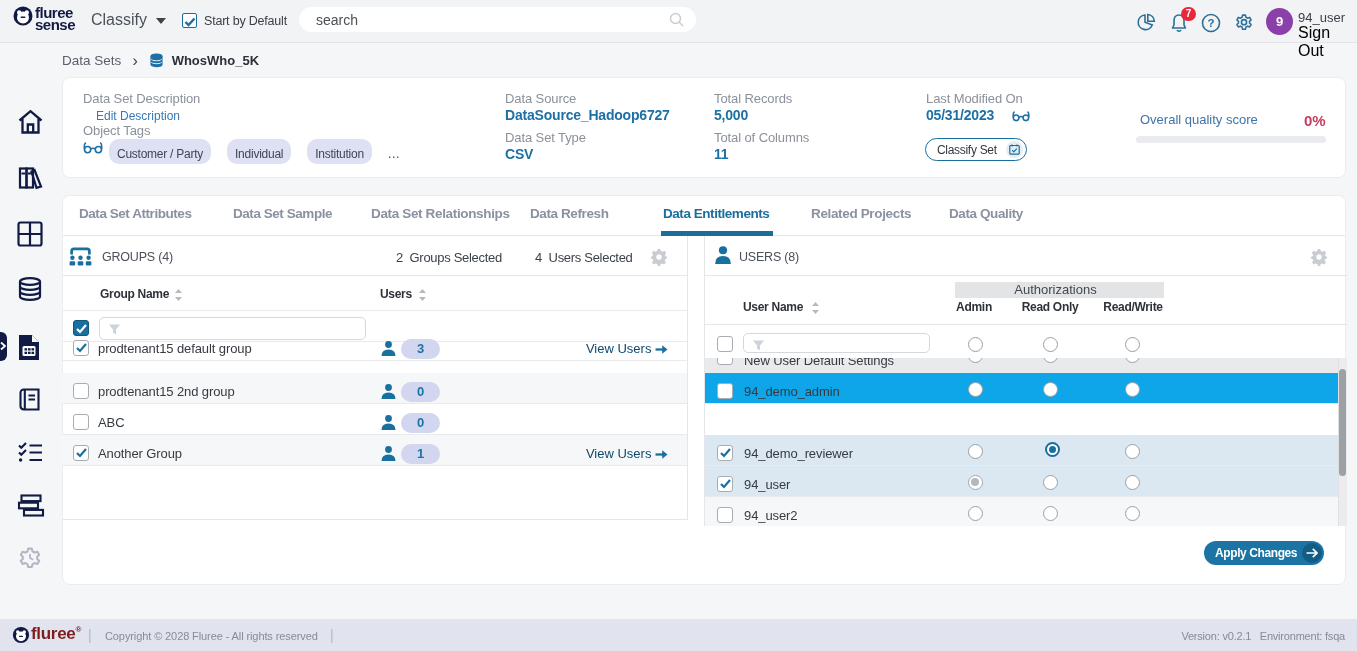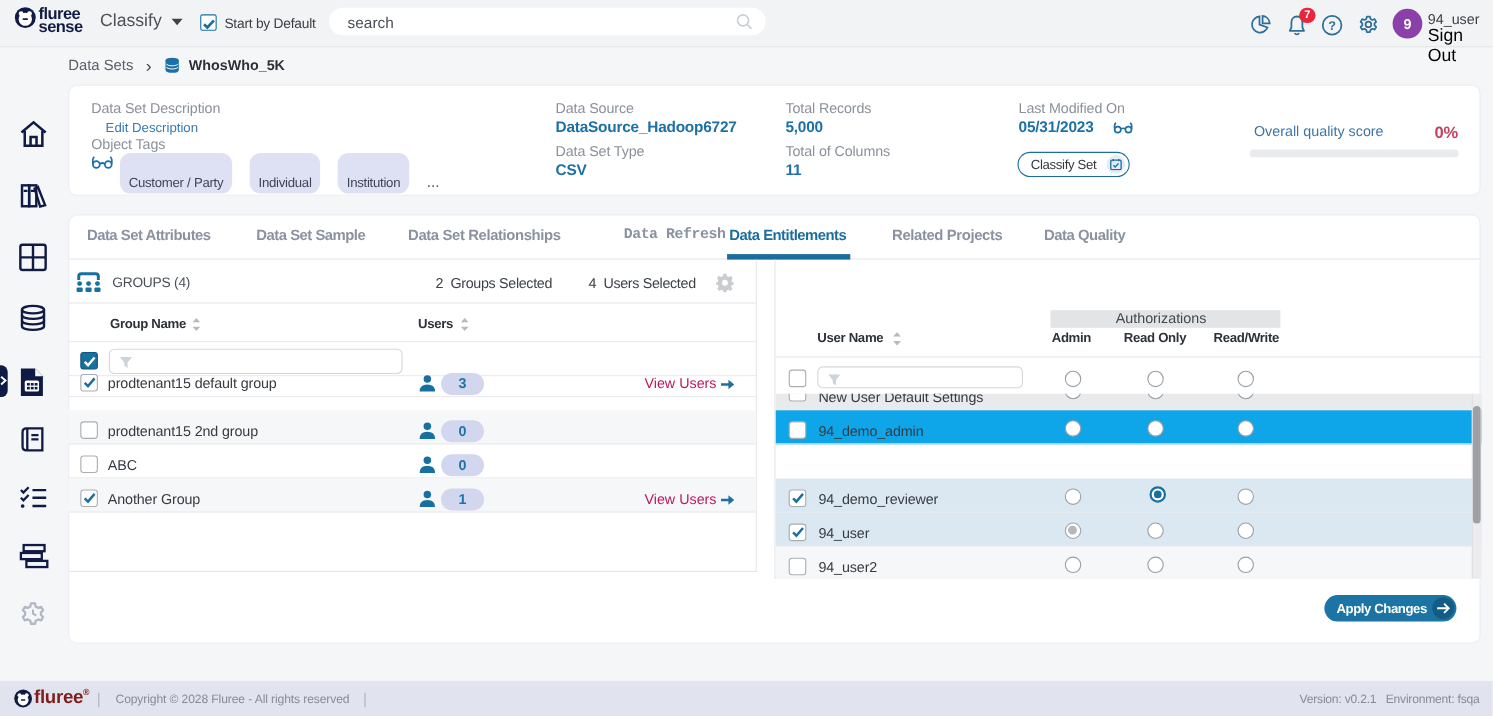--- a/index.html
+++ b/index.html
@@ -45,21 +45,21 @@
 #crumb { position:absolute; left:62px; top:52px; font-size:13.5px; color:#5a606a; }
 #crumb .chev { font-size:16px; color:#3f444c; vertical-align:-1px; }
 
 
 .card { position:absolute; background:#fff; border:1px solid #ebedf0; border-radius:8px; }
 #info { left:62px; top:77px; width:1284px; height:101px; }
 .glabel { color:#8b909a; font-size:13px; letter-spacing:-0.1px; position:absolute; }
 .bval { color:#1d70a6; font-size:14px; letter-spacing:-0.2px; font-weight:bold; position:absolute; }
 #tags { position:absolute; left:46px; top:61px; }
 .tag { display:inline-block; background:#dee1f3; color:#3f4556; font-size:12px; letter-spacing:-0.25px;
-  border-radius:10px; padding:20px 8px 3px; margin-right:16px; }
+  border-radius:10px; padding:8px 8px 3px; margin-right:16px; }
 #cls-btn { position:absolute; left:862px; top:60px; width:102px; height:23px;
   border:1.5px solid #1b6fa0; border-radius:12px; background:#fff; }
 #cls-btn span { position:absolute; left:11px; top:4px; font-size:12px; letter-spacing:-0.3px; color:#33383f; }
 #cls-btn .cico { position:absolute; right:3px; top:1.5px; width:17px; height:17px;
   border-radius:50%; background:#e4edf5; }
 #qbar { position:absolute; left:1073px; top:58px; width:190px; height:7px;
   background:#e9ebee; border-radius:4px; }
 
 
 #main { left:62px; top:195px; width:1284px; height:390px; }
@@ -93,21 +93,21 @@
 
 .finput { position:absolute; background:#fff; border:1px solid #d5d8db; border-radius:5px; }
 .finput svg { position:absolute; left:8px; top:5px; }
 
 .row-border { border-bottom:1px solid #e8eaec; }
 .grow { position:absolute; left:0; width:100%; height:30px; }
 .gname { position:absolute; left:36px; top:11px; font-size:13px; letter-spacing:-0.1px; color:#363b42; }
 .pbadge { position:absolute; left:339px; top:9px; width:39px; height:20px;
   background:#d2d6ee; border-radius:10px; text-align:center; font-size:13px;
   font-weight:bold; color:#1b74a3; line-height:20px; }
-.vu { position:absolute; right:19px; top:11px; font-size:13px; color:#be185d; }
+.vu { position:absolute; right:19px; top:11px; font-size:13px; color:#0c4a6e; }
 
 .radio { position:absolute; width:15px; height:15px; border-radius:50%;
   border:1.5px solid #9aa0a6; background:#fff; }
 .radio.sel { border-width:2px; }
 .radio.sel::after { left:2px !important; top:2px !important; }
 .radio.sel { border-color:#17709f; }
 .radio.sel::after { content:""; position:absolute; left:2.5px; top:2.5px; width:7px;
   height:7px; border-radius:50%; background:#17709f; }
 .radio.dis { border-color:#a3a7ac; }
 .radio.dis::after { content:""; position:absolute; left:2px; top:2px; width:8px;
@@ -301,21 +301,21 @@
   <div style="position:absolute; left:1077px; top:34px; font-size:13px; color:#3e74a8;">Overall quality score</div>
   <div style="position:absolute; left:1241px; top:34px; font-size:15px; font-weight:bold; color:#c73d5d;">0%</div>
   <div id="qbar"></div>
 </div>
 
 <div class="card" id="main">
   <div id="tabs">
     <div class="tab" style="left:16px;">Data Set Attributes</div>
     <div class="tab" style="left:170px;">Data Set Sample</div>
     <div class="tab" style="left:308px; letter-spacing:-0.35px;">Data Set Relationships</div>
-    <div class="tab" style="left:504px; letter-spacing:-0.4px;font-family:Liberation Mono, monospace;">Data Refresh</div>
+    <div class="tab" style="left:467px; letter-spacing:-0.4px;">Data Refresh</div>
     <div class="tab active" style="left:600px;">Data Entitlements</div>
     <div class="tab" style="left:748px; letter-spacing:-0.35px;">Related Projects</div>
     <div class="tab" style="left:886px; letter-spacing:-0.4px;">Data Quality</div>
     <div id="tab-underline"></div>
   </div>
 
   <div id="gpanel">
     <div class="phead">
       <svg style="position:absolute;left:7px;top:11px;" width="23" height="19" viewBox="0 0 23 19">
           <path d="M2.6 7.5 L2.6 4.3 Q2.6 1.9 5 1.9 L18 1.9 Q20.4 1.9 20.4 4.3 L20.4 7.5" fill="none" stroke="#17709f" stroke-width="2.7"></path>
@@ -408,20 +408,30 @@
         </svg>
       <div class="pbadge">1</div>
       <div class="vu">View Users <svg width="13" height="11" viewBox="0 0 13 11" style="vertical-align:-1.5px">
             <path d="M0.5 5.5 L9 5.5" stroke="#1d6fa2" stroke-width="2.3" fill="none"></path>
             <path d="M7.2 1.2 L12.5 5.5 L7.2 9.8 Z" fill="#1d6fa2"></path>
           </svg></div>
     </div>
   </div>
 
   <div id="upanel">
+    <div class="phead">
+      <svg style="position:absolute;left:9px;top:9px;" width="18" height="20" viewBox="0 0 17 19">
+          <circle cx="8.5" cy="5" r="3.9" fill="#17709f"></circle>
+          <path d="M1 18 Q1 10.5 8.5 10.5 Q16 10.5 16 18 Z" fill="#17709f"></path>
+        </svg>
+      <div class="ptitle" style="left:34px; color:#4b5058;">USERS (8)</div>
+      <svg class="gear" style="right:19px;" width="18" height="18" viewBox="0 0 20 20">
+          <path fill="#c9ccd1" d="M8.5 1 L11.5 1 L12 3.3 L14 4.2 L16 3 L18 5.5 L16.6 7.4 L17 9 L19 10 L19 11.5 L16.9 12.4 L16.4 14.3 L17.8 16.2 L15.6 18.3 L13.6 17.1 L11.8 17.8 L11.3 20 L8.7 20 L8.2 17.8 L6.4 17.1 L4.4 18.3 L2.2 16.2 L3.6 14.3 L3.1 12.4 L1 11.5 L1 10 L3 9 L3.4 7.4 L2 5.5 L4 3 L6 4.2 L8 3.3 Z M10 7 A3 3 0 1 0 10 13 A3 3 0 1 0 10 7"></path>
+        </svg>
+    </div>
     <div style="position:absolute; left:0; top:40px; width:100%; height:49px; border-bottom:1px solid #e4e6e9;">
       <div style="position:absolute; left:250px; top:6px; width:209px; height:16px; background:#e3e4e6; text-align:center; font-size:13px; color:#43484f; line-height:16px; text-indent:-8px;">Authorizations</div>
       <div class="colhead" style="left:38px; top:24px;">User Name</div>
       <svg class="sortico" style="left:106px; top:25px;" width="9" height="14" viewBox="0 0 9 14">
           <path d="M4.5 1 L8 5 L1 5 Z" fill="#b6bac0"></path>
           <path d="M4.5 13 L1 9 L8 9 Z" fill="#b6bac0"></path>
         </svg>
       <div class="colhead" style="left:232px; top:24px; width:74px; text-align:center;">Admin</div>
       <div class="colhead" style="left:308px; top:24px; width:74px; text-align:center;">Read Only</div>
       <div class="colhead" style="left:391px; top:24px; width:74px; text-align:center;">Read/Write</div>

